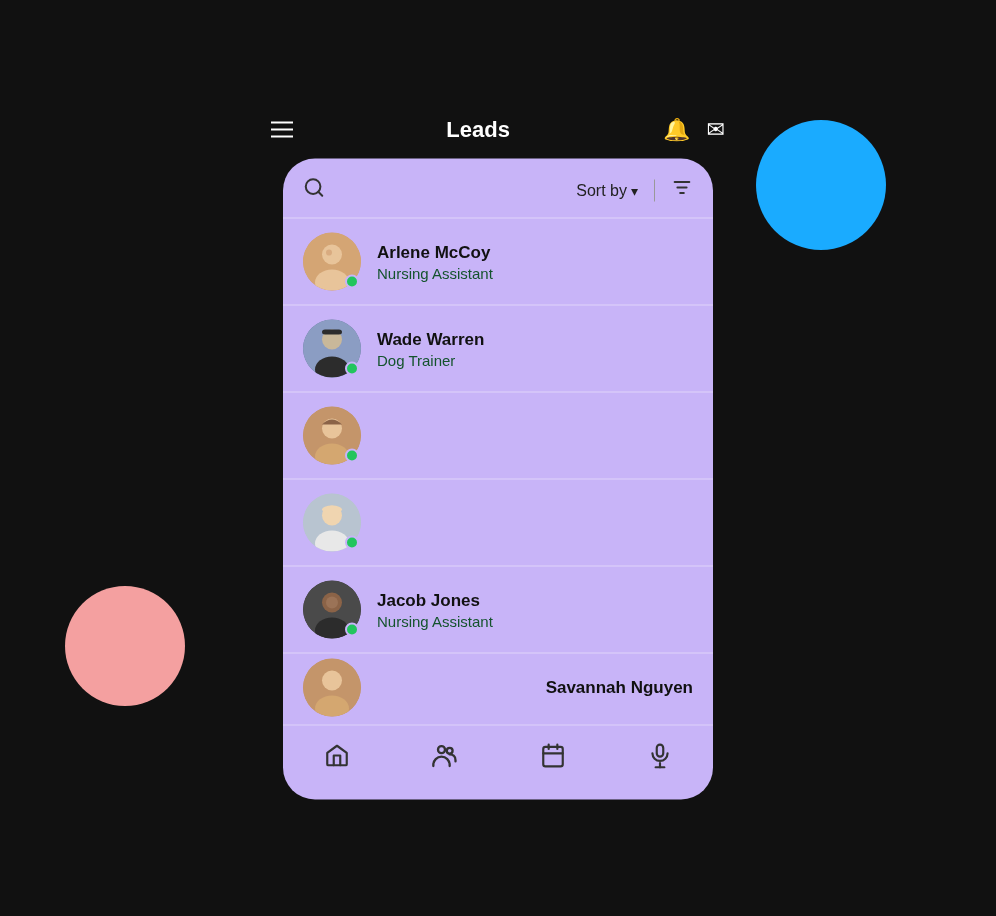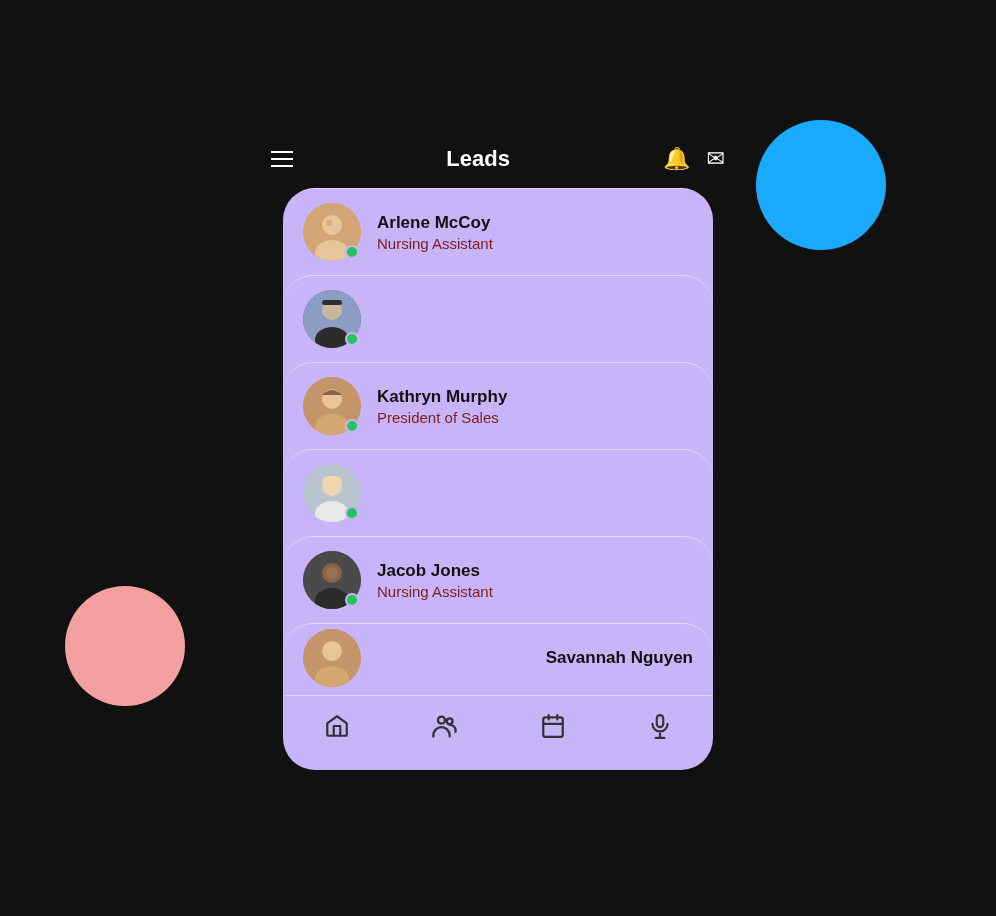--- a/index.html
+++ b/index.html
@@ -131,21 +131,20 @@
       flex-direction: column;
     }
 
     .contact-item {
       display: flex;
       align-items: center;
       padding: 14px 20px;
       border-top: 1px solid rgba(255,255,255,0.45);
       cursor: pointer;
       gap: 16px;
-      border-radius: 30px;
     }
 
     .avatar-wrap {
       position: relative;
       flex-shrink: 0;
     }
 
     .avatar {
       width: 58px;
       height: 58px;
@@ -176,21 +175,21 @@
 
     .contact-name {
       font-size: 17px;
       font-weight: 700;
       color: #111;
     }
 
     .contact-role {
       font-size: 15px;
       font-weight: 400;
-      color: #7f1d1d;
+      color: #14532d;
       margin-top: 2px;
     }
 
     
     .bottom-nav {
       display: flex;
       justify-content: space-around;
       align-items: center;
       padding: 16px 0 24px 0;
       border-top: 1px solid rgba(255,255,255,0.4);
@@ -233,20 +232,41 @@
     </div>
     <span class="top-bar-title">Leads</span>
     <div class="top-bar-icons">
       <span class="top-icon">🔔</span>
       <span class="top-icon">✉</span>
     </div>
   </div>
 
   <div class="phone-card">
 
+    <div class="search-filter-row">
+      <span class="search-icon-wrap">
+        <svg width="22" height="22" viewBox="0 0 24 24" fill="none" stroke="#333" stroke-width="2.2" stroke-linecap="round" stroke-linejoin="round">
+          <circle cx="11" cy="11" r="8"></circle>
+          <line x1="21" y1="21" x2="16.65" y2="16.65"></line>
+        </svg>
+      </span>
+      <div class="spacer"></div>
+      <button class="sort-by-btn">
+        <span>Sort by</span>
+        <span class="sort-chevron">▾</span>
+      </button>
+      <div class="divider-v"></div>
+      <span class="filter-icon">
+        <svg width="22" height="22" viewBox="0 0 24 24" fill="none" stroke="#333" stroke-width="2.2" stroke-linecap="round" stroke-linejoin="round">
+          <line x1="4" y1="6" x2="20" y2="6"></line>
+          <line x1="7" y1="12" x2="17" y2="12"></line>
+          <line x1="10" y1="18" x2="14" y2="18"></line>
+        </svg>
+      </span>
+    </div>
 
     <div class="contact-list">
 
       <div class="contact-item">
         <div class="avatar-wrap">
           <div class="avatar" style="background: #D4A070;">
             <svg width="58" height="58" viewBox="0 0 58 58">
               <circle cx="29" cy="29" r="29" fill="#D4A574"></circle>
               <circle cx="29" cy="22" r="10" fill="#e8c49a"></circle>
               <ellipse cx="29" cy="50" rx="17" ry="13" fill="#e8c49a"></ellipse>
@@ -266,37 +286,37 @@
           <div class="avatar" style="background: #6B7FA3;">
             <svg width="58" height="58" viewBox="0 0 58 58">
               <circle cx="29" cy="29" r="29" fill="#8B9DC3"></circle>
               <circle cx="29" cy="20" r="10" fill="#c9b89a"></circle>
               <ellipse cx="29" cy="50" rx="17" ry="13" fill="#2c2c2c"></ellipse>
               <rect x="19" y="10" width="20" height="5" rx="3" fill="#2c2c2c"></rect>
             </svg>
           </div>
           <div class="online-dot"></div>
         </div>
+        <div class="contact-info">
+          <span class="contact-name">Wade Warren</span>
+          <span class="contact-role">Dog Trainer</span>
+        </div>
       </div>
 
       <div class="contact-item">
         <div class="avatar-wrap">
           <div class="avatar" style="background: #C4956A;">
             <svg width="58" height="58" viewBox="0 0 58 58">
               <circle cx="29" cy="29" r="29" fill="#C4956A"></circle>
               <circle cx="29" cy="22" r="10" fill="#e8c49a"></circle>
               <ellipse cx="29" cy="50" rx="17" ry="13" fill="#d4a770"></ellipse>
               <path d="M19 18 Q29 8 39 18" fill="#8B6347"></path>
             </svg>
           </div>
           <div class="online-dot"></div>
-        </div>
-        <div class="contact-info">
-          <span class="contact-name">Kathryn Murphy</span>
-          <span class="contact-role">President of Sales</span>
         </div>
       </div>
 
       <div class="contact-item">
         <div class="avatar-wrap">
           <div class="avatar" style="background: #B8C4D0;">
             <svg width="58" height="58" viewBox="0 0 58 58">
               <circle cx="29" cy="29" r="29" fill="#B8C4D0"></circle>
               <circle cx="29" cy="22" r="10" fill="#f0d5b0"></circle>
               <ellipse cx="29" cy="50" rx="17" ry="13" fill="#e8e8e8"></ellipse>

